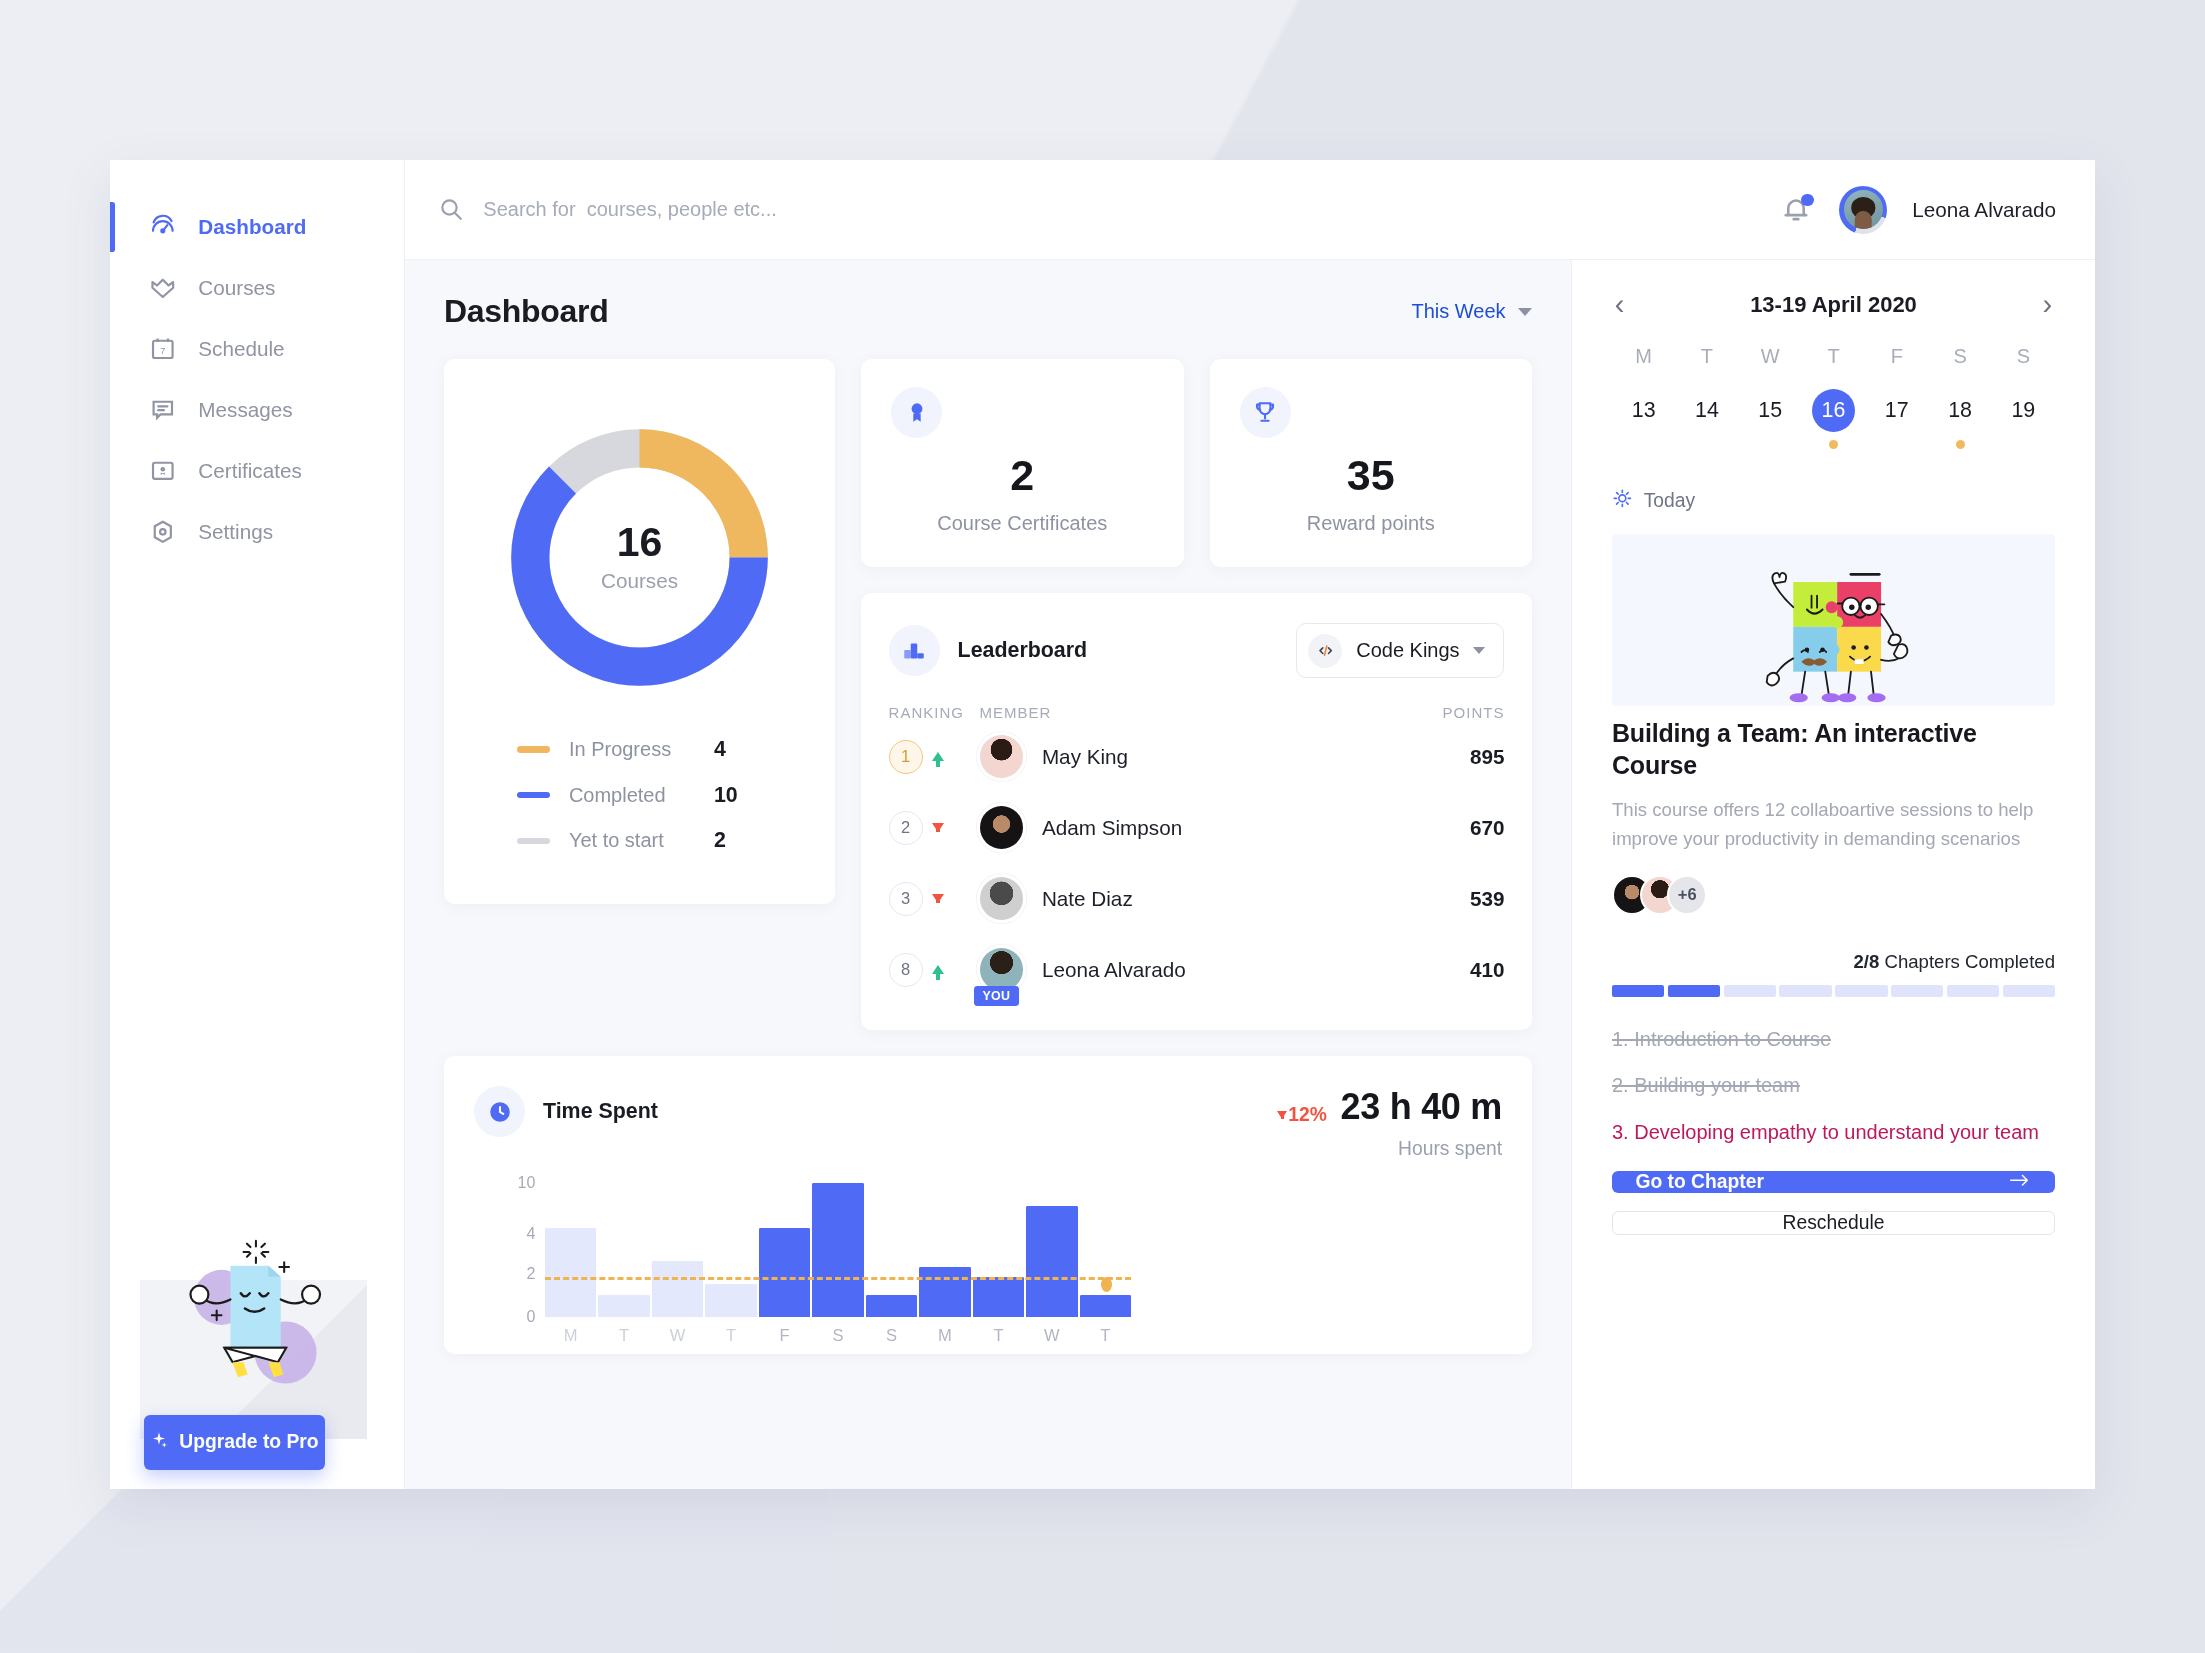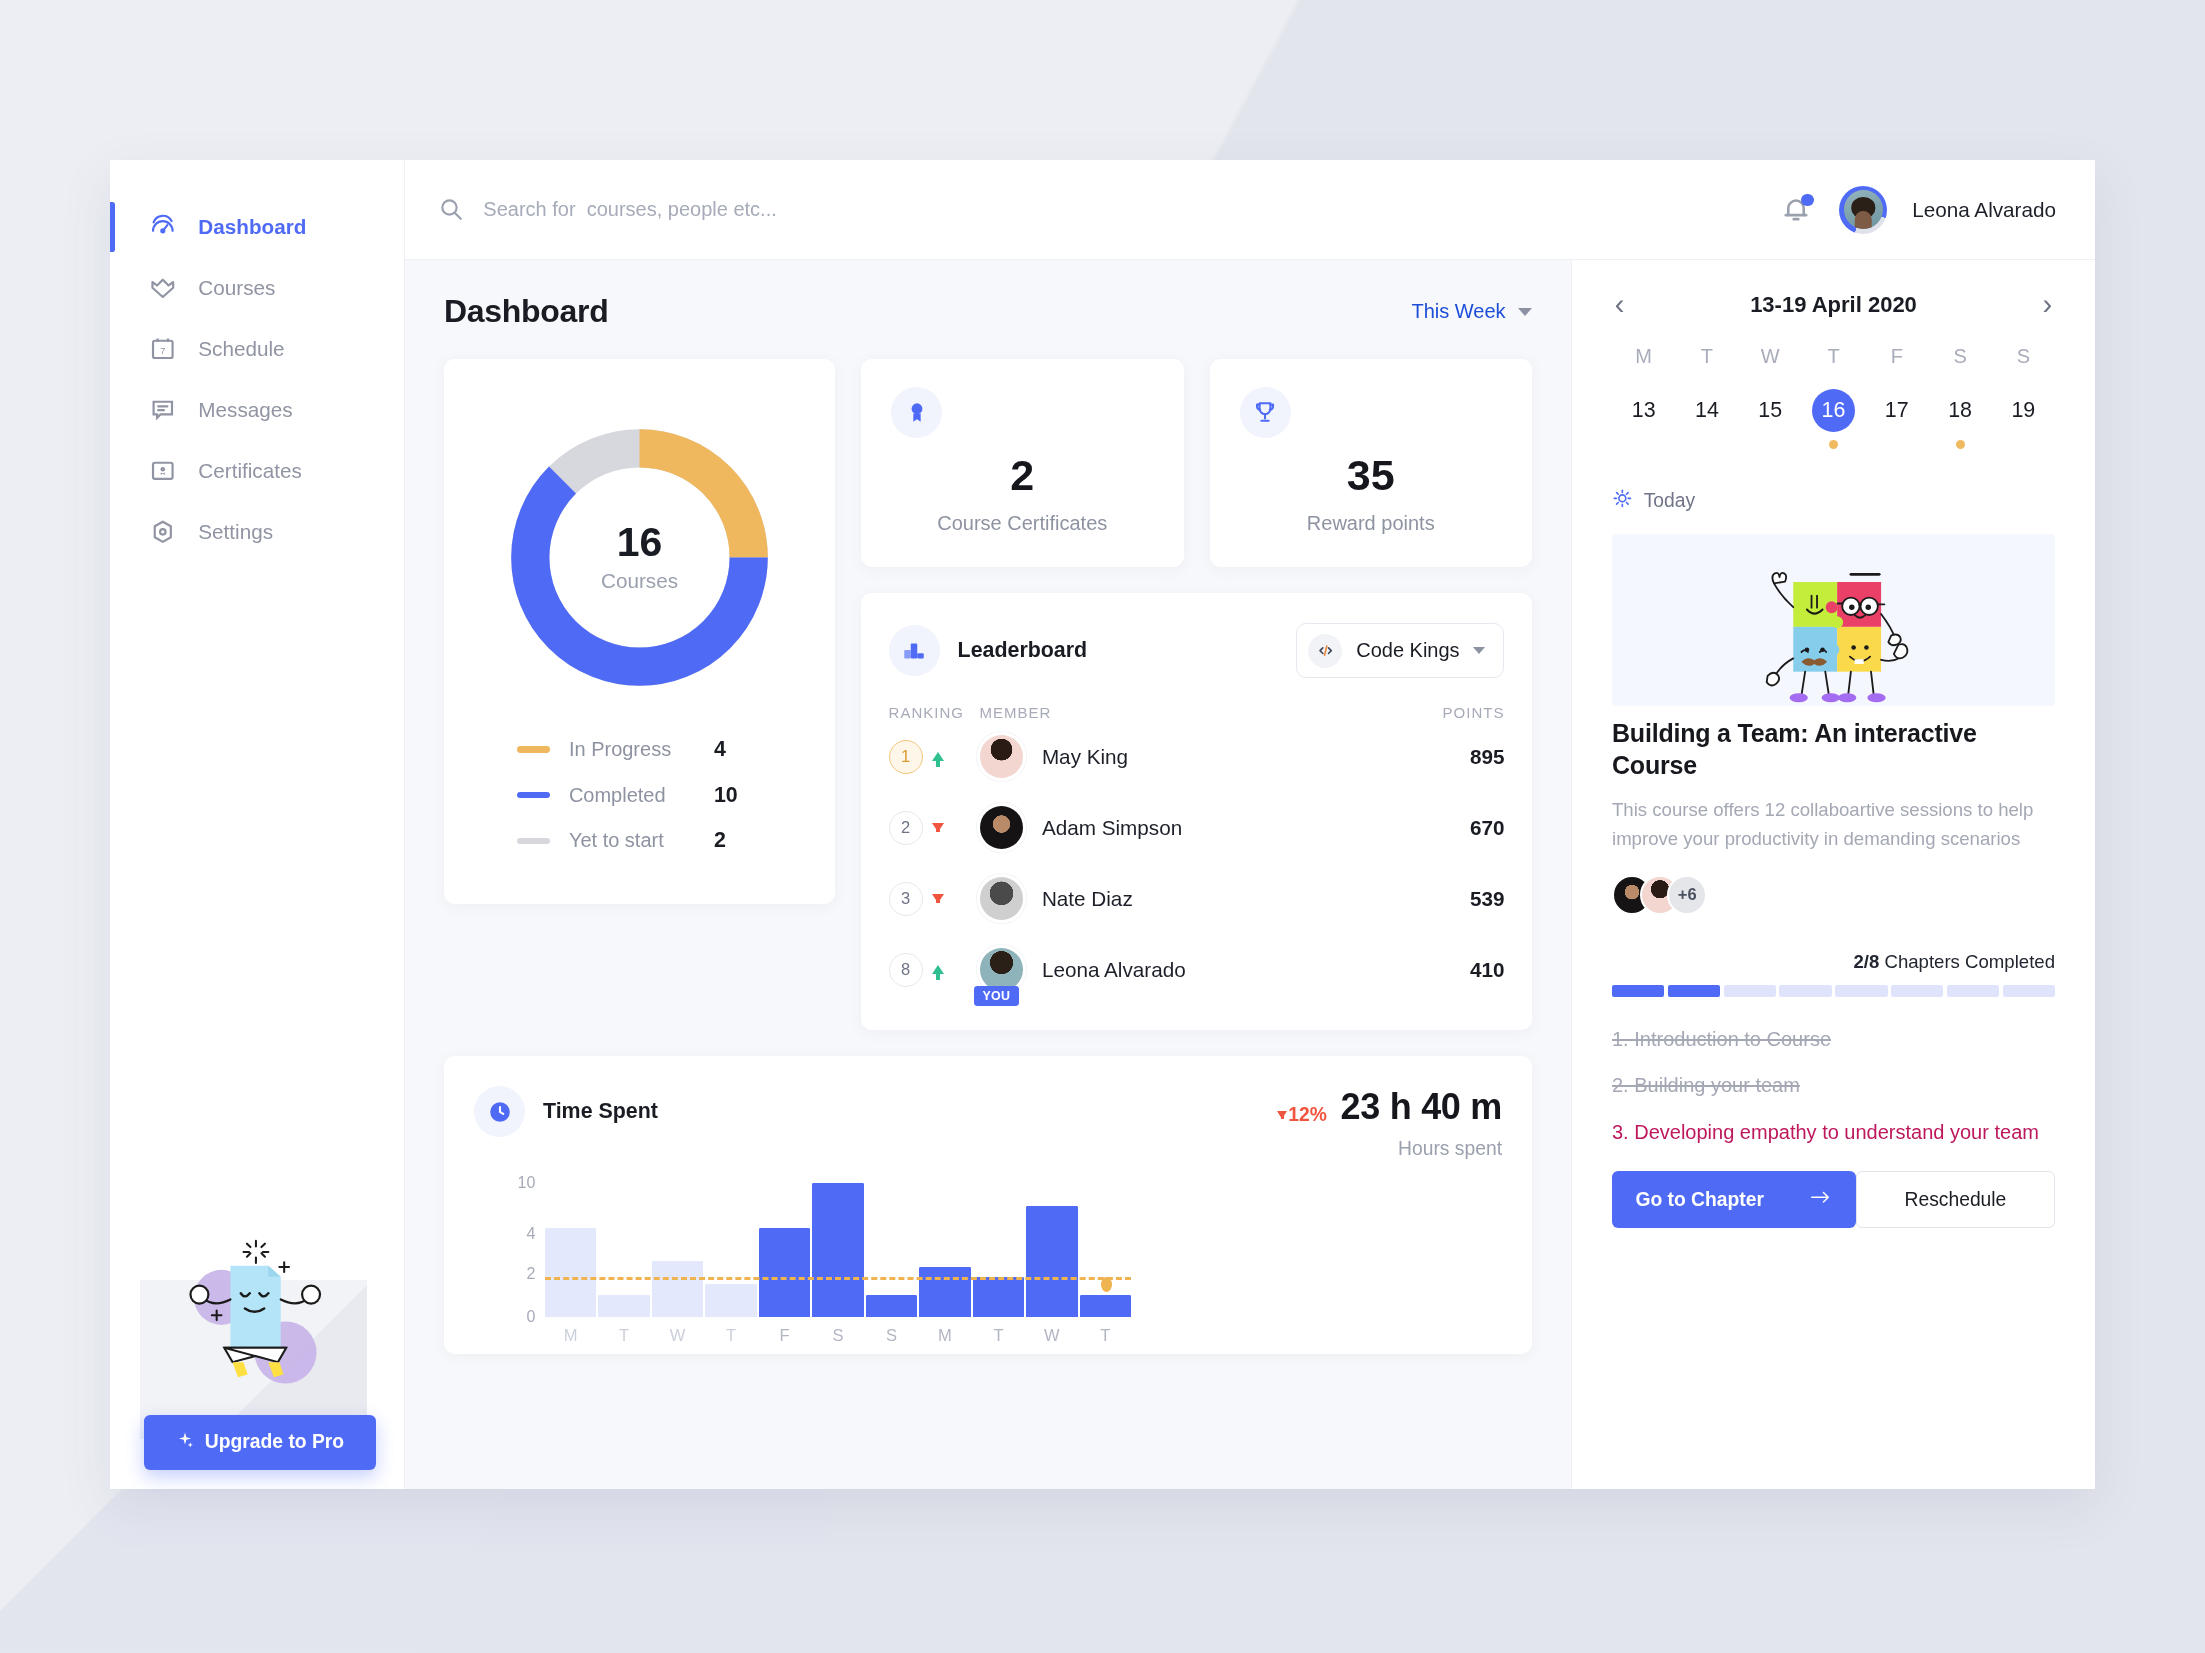--- a/index.html
+++ b/index.html
@@ -67,21 +67,21 @@
   .promo {
     position: absolute; left: 0; bottom: 0; width: 295px; height: 276px;
   }
   .promo-shadow {
     position: absolute; left: 30px; bottom: 50px; width: 227px; height: 159px;
     background: linear-gradient(135deg, #f2f3f6 60%, #e9eaef 60.2%);
   }
   .promo-art { position: absolute; left: 50%; transform: translateX(-50%); bottom: 69px; width: 200px; height: 186px; }
   .upgrade-btn {
     position: absolute; left: 34px; bottom: 19.3px;
-    width: 232px; height: 55px;
+    width: 181px; height: 55px;
     background: #4f6bf6; color: #fff; border: none; border-radius: 6.2px;
     font-size: 19.3px; font-weight: 600; font-family: inherit;
     display: flex; align-items: center; justify-content: center; gap: 11px;
     box-shadow: 0 6.9px 18px rgba(79,107,246,0.32);
     cursor: pointer;
   }
 
   
   .main { flex: 1; display: flex; flex-direction: column; min-width: 0; }
   .topbar {
@@ -264,21 +264,21 @@
   .chap-count { text-align: right; font-size: 18.6px; color: #222630; margin-top: 36px; }
   .chap-count b { font-weight: 700; }
   .prog { display: flex; gap: 3.4px; margin-top: 12.4px; }
   .seg { flex: 1; height: 11.7px; border-radius: 2.1px; background: #dfe3fb; }
   .seg.on { background: #4f6bf6; }
 
   .chapters { margin-top: 29px; }
   .chap { font-size: 20px; color: #be185d; margin-bottom: 19.3px; line-height: 1.36; }
   .chap.done { color: #a4a8b4; text-decoration: line-through; }
 
-  .actions { display: flex; margin-top: 25px; }
+  .actions { display: flex; gap: 18px; margin-top: 25px; flex-direction: column; }
   .btn-primary {
     flex: 1; height: 57px; background: #4f6bf6; color: #fff; border: none; border-radius: 6.2px;
     font-size: 19.3px; font-family: inherit; font-weight: 600; cursor: pointer;
     display: flex; align-items: center; justify-content: space-between; padding: 0 23.4px;
   }
   .btn-secondary {
     flex: 1; height: 57px; background: #fff; color: #1a1c23; border: 0.7px solid #e2e4ec; border-radius: 6.2px;
     font-size: 19.3px; font-family: inherit; cursor: pointer;
   }
 </style>

